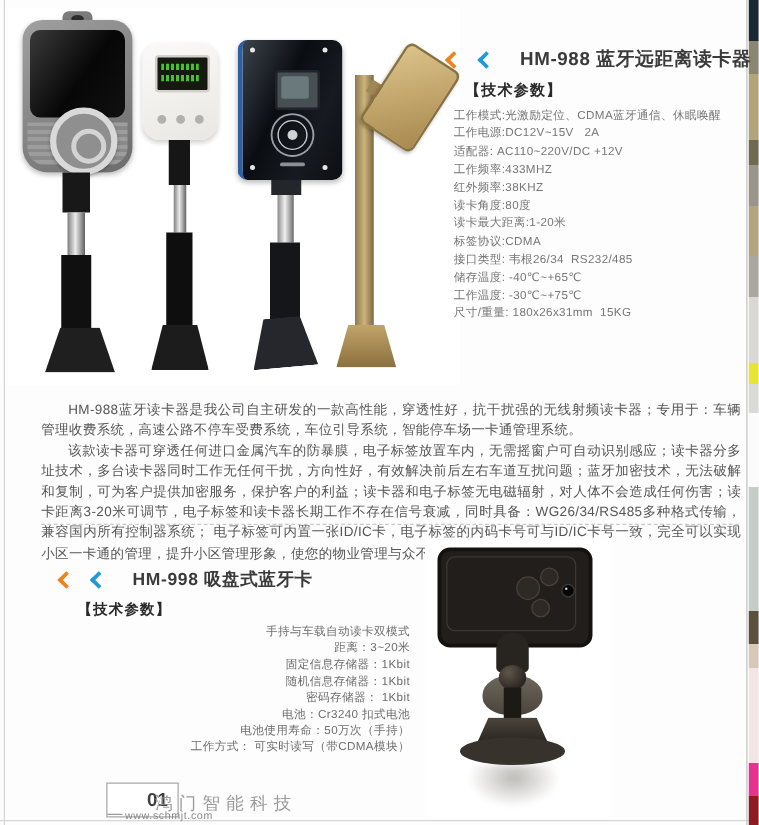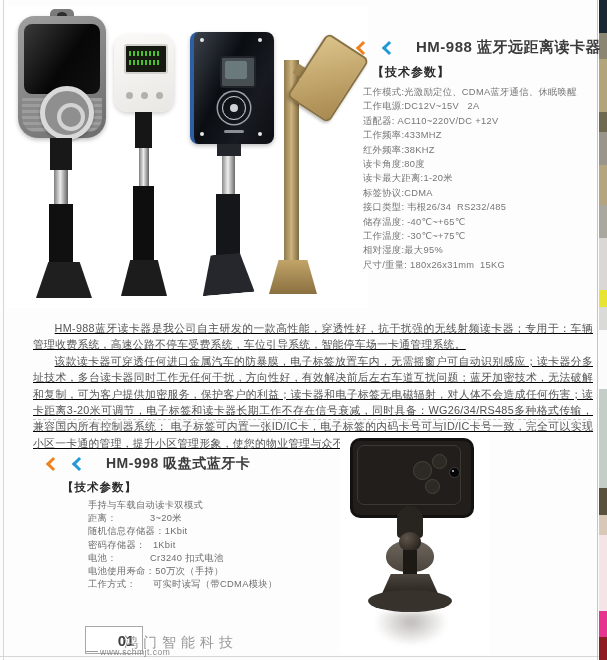--- a/index.html
+++ b/index.html
@@ -41,24 +41,24 @@
   .chev{display:inline-block;width:7px;height:7px;border-left:3px solid;border-bottom:3px solid;transform:rotate(45deg);}
   .chev.orange{border-color:var(--accent-orange,#f0821e);margin-right:-6px;}
   .chev.blue{border-color:var(--accent-blue,#1f9ad6);}
   .prod-title{font-size:15px;font-weight:bold;color:#3b3b3b;letter-spacing:.5px;}
   .prod-title.small{font-size:14px;}
   .tech-header{font-size:12px;font-weight:bold;color:#2a2a2a;letter-spacing:1px;margin:7px 0 0 14px;}
   .tech-header.small{font-size:11.5px;}
   ul.specs{list-style:none;margin:4px 0 0 5px;padding:0;}
   ul.specs li{font-size:9.3px;line-height:14.4px;color:#767676;white-space:pre;letter-spacing:.3px;}
   ul.specs2{list-style:none;margin:4px 0 0 40px;padding:0;}
-  ul.specs2 li{font-size:9.3px;line-height:13.2px;color:#6e6e6e;white-space:pre;letter-spacing:.3px;}
+  ul.specs2 li{font-size:9.3px;line-height:13.2px;color:#6e6e6e;white-space:pre;letter-spacing:.3px;text-align:right;}
   ul.specs2 li .lbl{display:inline-block;min-width:62px;}
   
-  .description{left:33px;top:320px;width:560px;text-decoration:underline;}
+  .description{left:33px;top:320px;width:560px;}
   .description p{margin:0;text-indent:2em;font-size:10.8px;line-height:16.4px;color:#565656;text-align:justify;letter-spacing:.3px;}
   .dashed-sep{left:33px;top:419px;width:558px;height:0;border-top:1px dashed #c9c9c9;}
   
   .photo-main{left:6px;top:6px;width:362px;height:302px;background:#fff;}
   .photo-suction{left:340px;top:432px;width:150px;height:222px;background:#fff;}
   .pp{position:absolute;}
   
   .r1-orn{left:44px;top:3px;width:24px;height:12px;background:#7c7c7c;border-radius:5px;}
   .r1-orn:after{content:"";position:absolute;left:7px;top:3px;width:10px;height:6px;background:#2e2e2e;border-radius:50%;}
   .r1-head{left:12px;top:10px;width:88px;height:122px;background:linear-gradient(145deg,#a0a0a0,#6c6c6c);border-radius:16px 16px 20px 20px;box-shadow:0 2px 4px rgba(0,0,0,.25);}
@@ -189,21 +189,20 @@
       <li>工作电源:DC12V~15V   2A</li>
       <li>适配器: AC110~220V/DC +12V</li>
       <li>工作频率:433MHZ</li>
       <li>红外频率:38KHZ</li>
       <li>读卡角度:80度</li>
       <li>读卡最大距离:1-20米</li>
       <li>标签协议:CDMA</li>
       <li>接口类型: 韦根26/34  RS232/485</li>
       <li>储存温度: -40℃~+65℃</li>
       <li>工作温度: -30℃~+75℃</li>
-      <li>相对湿度:最大95%</li>
       <li>尺寸/重量: 180x26x31mm  15KG</li>
     </ul>
 </section>
 
 <section class="abs description">
 
 <p>HM-988蓝牙读卡器是我公司自主研发的一款高性能，穿透性好，抗干扰强的无线射频读卡器；专用于：车辆管理收费系统，高速公路不停车受费系统，车位引导系统，智能停车场一卡通管理系统。</p>
     <p>该款读卡器可穿透任何进口金属汽车的防暴膜，电子标签放置车内，无需摇窗户可自动识别感应；读卡器分多址技术，多台读卡器同时工作无任何干扰，方向性好，有效解决前后左右车道互扰问题；蓝牙加密技术，无法破解和复制，可为客户提供加密服务，保护客户的利益；读卡器和电子标签无电磁辐射，对人体不会造成任何伤害；读卡距离3-20米可调节，电子标签和读卡器长期工作不存在信号衰减，同时具备：WG26/34/RS485多种格式传输，兼容国内所有控制器系统； 电子标签可内置一张ID/IC卡，电子标签的内码卡号可与ID/IC卡号一致，完全可以实现小区一卡通的管理，提升小区管理形象，使您的物业管理与众不同；</p>
   </section>
 
@@ -215,20 +214,21 @@
     <span class="chev blue"></span>
     <span class="prod-title small">HM-998 吸盘式蓝牙卡</span>
   </div>
   <div class="tech-header small">【技术参数】</div>
   <ul class="specs2">
 
       <li><span class="lbl">手持与车载自动读卡双模式</span><span></span></li>
 
       <li><span class="lbl">距离：</span><span>3~20米</span></li>
 
+      <li><span class="lbl">固定信息存储器：</span><span>1Kbit</span></li>
 
       <li><span class="lbl">随机信息存储器：</span><span>1Kbit</span></li>
 
       <li><span class="lbl">密码存储器：</span><span> 1Kbit</span></li>
 
       <li><span class="lbl">电池：</span><span>Cr3240 扣式电池</span></li>
 
       <li><span class="lbl">电池使用寿命：</span><span>50万次（手持）</span></li>
 
       <li><span class="lbl">工作方式：</span><span> 可实时读写（带CDMA模块）</span></li>

